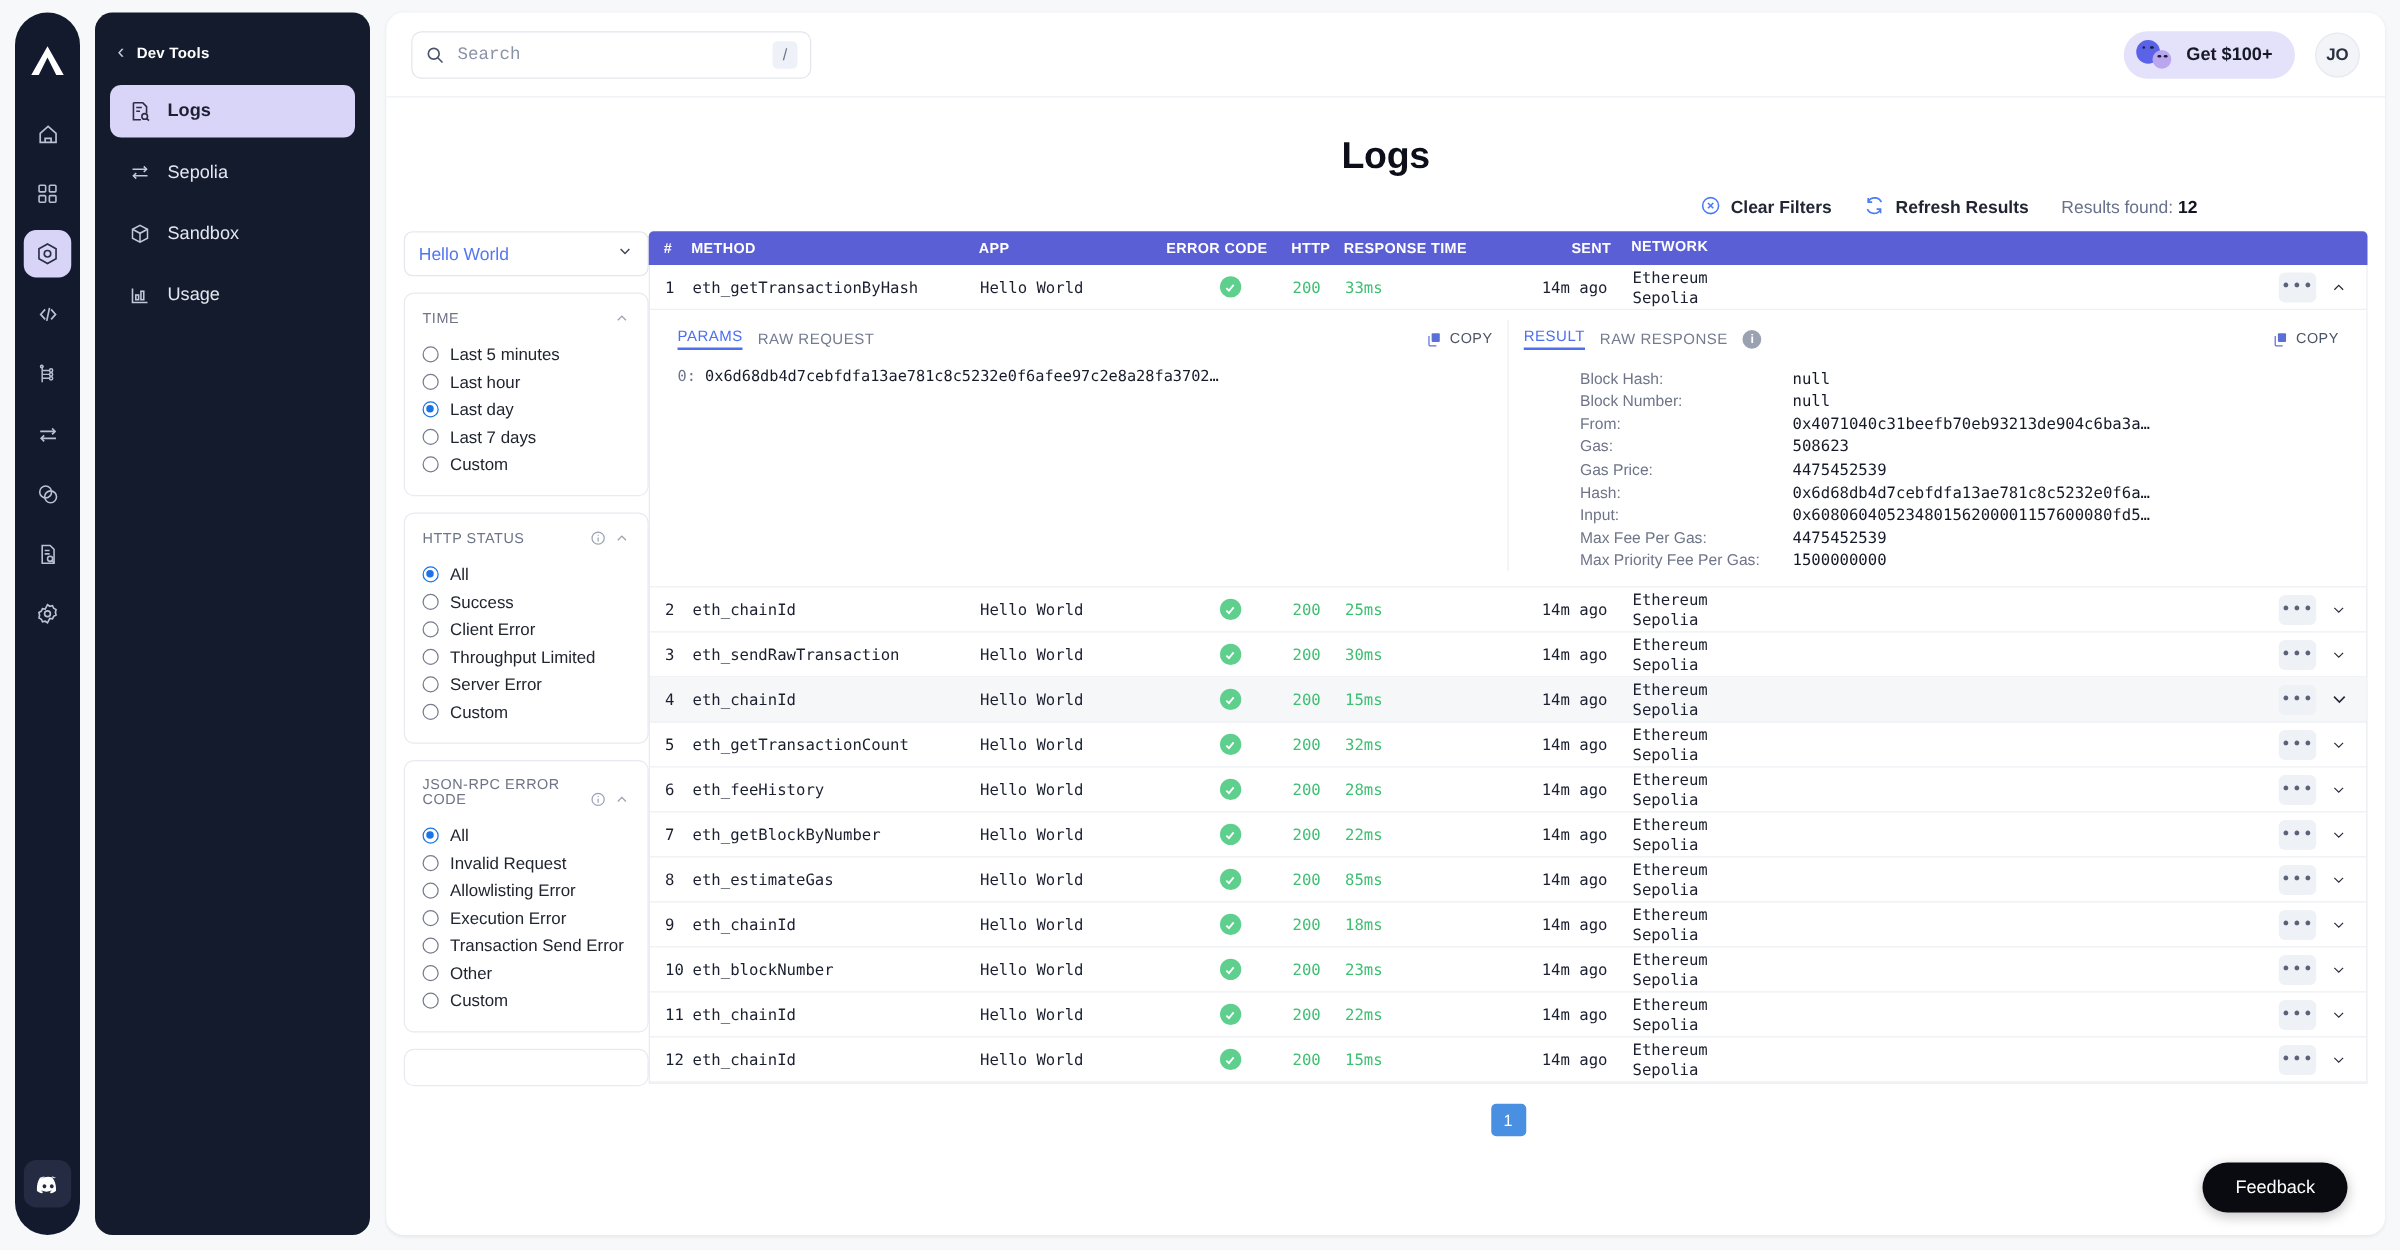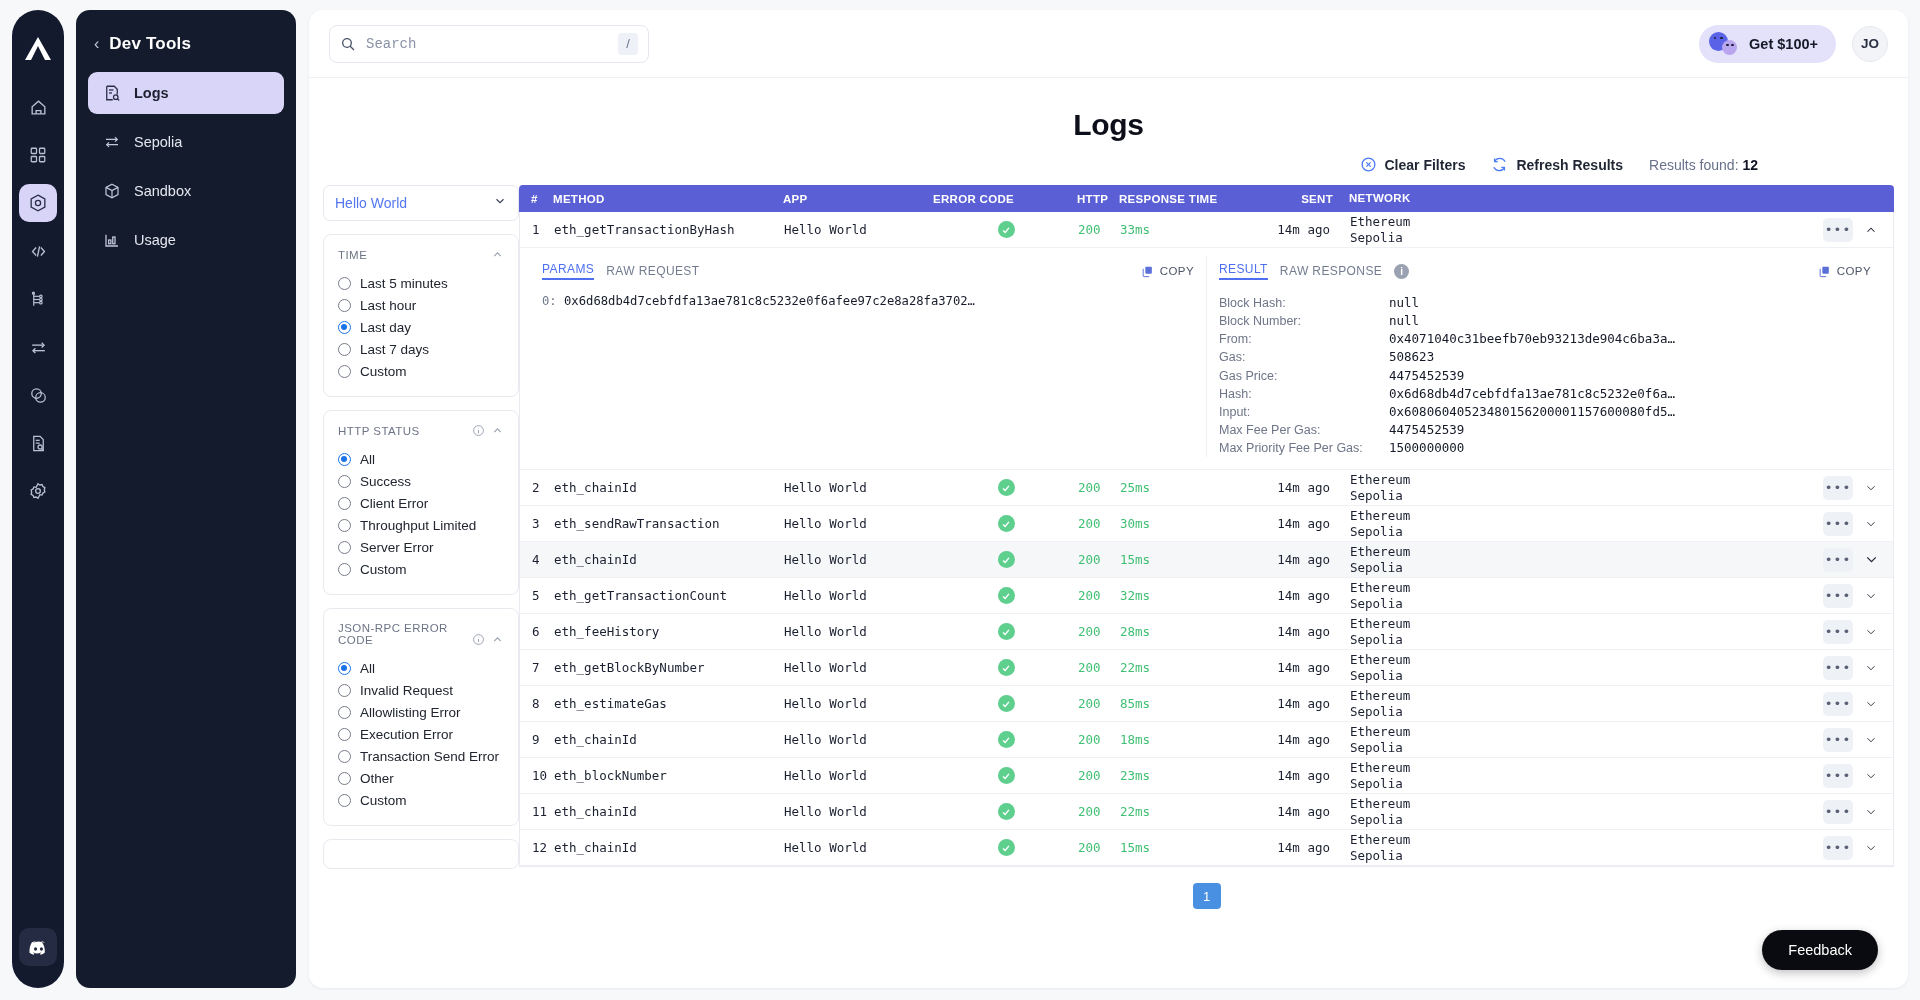--- a/index.html
+++ b/index.html
@@ -38,21 +38,21 @@
   
   #dev-tools-nav {
     position: absolute; left: 76px; top: 10px;
     width: 220px; height: 978px;
     background: #141b2d;
     border-radius: 14px;
     padding: 16px 12px;
   }
   .nav-header { display: flex; align-items: center; gap: 10px; padding: 8px 6px 18px 6px; }
   .nav-back { color: #c3c9da; font-size: 16px; line-height: 1; cursor: pointer; }
-  .nav-title { color: #ffffff; font-size: 17px; font-weight: bold; letter-spacing: .2px; }
+  .nav-title { color: #ffffff; font-size: 12px; font-weight: bold; letter-spacing: .2px; }
   .nav-item {
     display: flex; align-items: center; gap: 13px;
     height: 42px; padding: 0 14px; border-radius: 9px;
     color: #e4e7f0; font-size: 14.5px; margin-bottom: 7px; cursor: pointer;
   }
   .nav-item .ico { width: 19px; height: 19px; display:flex; align-items:center; justify-content:center; color:#c2c8da; }
   .nav-item.active { background: #d9d5f8; color: #1d2030; font-weight: bold; }
   .nav-item.active .ico { color: #2a2d44; }
 
   
@@ -160,21 +160,21 @@
     font-size: 11.5px; letter-spacing: .3px; font-weight: bold;
   }
   .tbody { border: 1px solid #e9ebf1; border-top: none; }
   .trow { display: flex; align-items: center; min-height: 36px; border-bottom: 1px solid #eef0f4;
           font-family: "DejaVu Sans Mono", monospace; font-size: 12.5px; color: #1b2030; }
   .trow.alt { background: #f6f7f9; }
   .trow.expanded-head { background: #fff; }
   .c-num  { width: 34px; padding-left: 12px; flex: none; }
   .c-meth { width: 230px; flex: none; }
   .c-app  { width: 150px; flex: none; }
-  .c-err  { width: 144px; flex: none; display:flex; justify-content:center; }
+  .c-err  { width: 100px; flex: none; display:flex; justify-content:center; }
   .c-http { width: 42px; flex: none; color: #3fbf72; }
   .c-resp { width: 110px; flex: none; color: #3fbf72; }
   .c-sent { width: 120px; flex: none; text-align: right; padding-right: 20px; }
   .c-net  { width: 92px; flex: none; line-height: 1.25; }
   .c-act  { flex: 1; display: flex; align-items: center; justify-content: flex-end; gap: 6px; padding-right: 10px; }
   .thead .c-num { padding-left: 12px; }
   .thead .c-err { justify-content: flex-start; }
   .thead .c-sent { text-align: right; padding-right: 16px; }
   .thead .c-http, .thead .c-resp { color: #fff; }
 
@@ -199,21 +199,21 @@
   .dp-head { display: flex; align-items: center; gap: 12px; margin-bottom: 14px; }
   .dp-tab { font-size: 12px; letter-spacing: .4px; color: #6a7governed; color: #737b90; cursor: pointer; }
   .dp-tab.active { color: #4d6ff0; border-bottom: 2px solid #4d6ff0; padding-bottom: 2px; }
   .dp-info { width: 15px; height:15px; border-radius:50%; background:#9aa1b0; color:#fff;
              font-size: 10px; display:flex; align-items:center; justify-content:center; font-weight: bold; cursor: pointer; }
   .dp-spacer { flex: 1; }
   .copy-btn { display: flex; align-items: center; gap: 6px; color: #4c5568; font-size: 11.5px; letter-spacing:.4px; cursor: pointer; }
   .copy-btn .cic { color: #5b6fd8; display:flex; }
   .param-row { font-family: "DejaVu Sans Mono", monospace; font-size: 12.2px; color: #161b2a; white-space: nowrap; overflow: hidden; }
   .param-row .idx { color: #6e7governed; color: #6f778b; }
-  .kv { display: flex; font-size: 12.5px; line-height: 1.45; }
+  .kv { display: flex; font-size: 12.5px; line-height: 1.45; margin-left: 45px; }
   .kv .k { color: #6e7588; width: 170px; flex: none; font-family: "Liberation Sans", sans-serif; }
   .kv .v { font-family: "DejaVu Sans Mono", monospace; color: #151a28; white-space: nowrap; overflow: hidden; text-overflow: ellipsis; }
 
   
   .pagination { display: flex; justify-content: center; padding: 16px 0 0 0; }
   .page-btn {
     min-width: 28px; height: 26px; border-radius: 4px; background: #4a90e2; color: #fff;
     display: flex; align-items: center; justify-content: center; font-size: 13px; cursor: pointer;
   }
 

